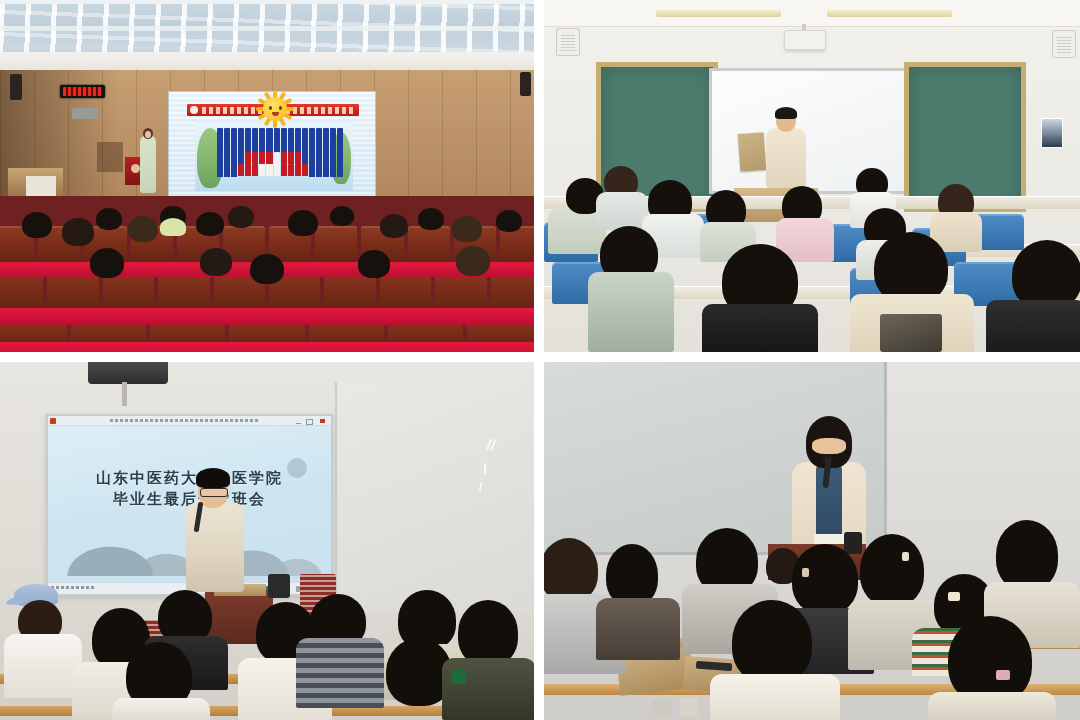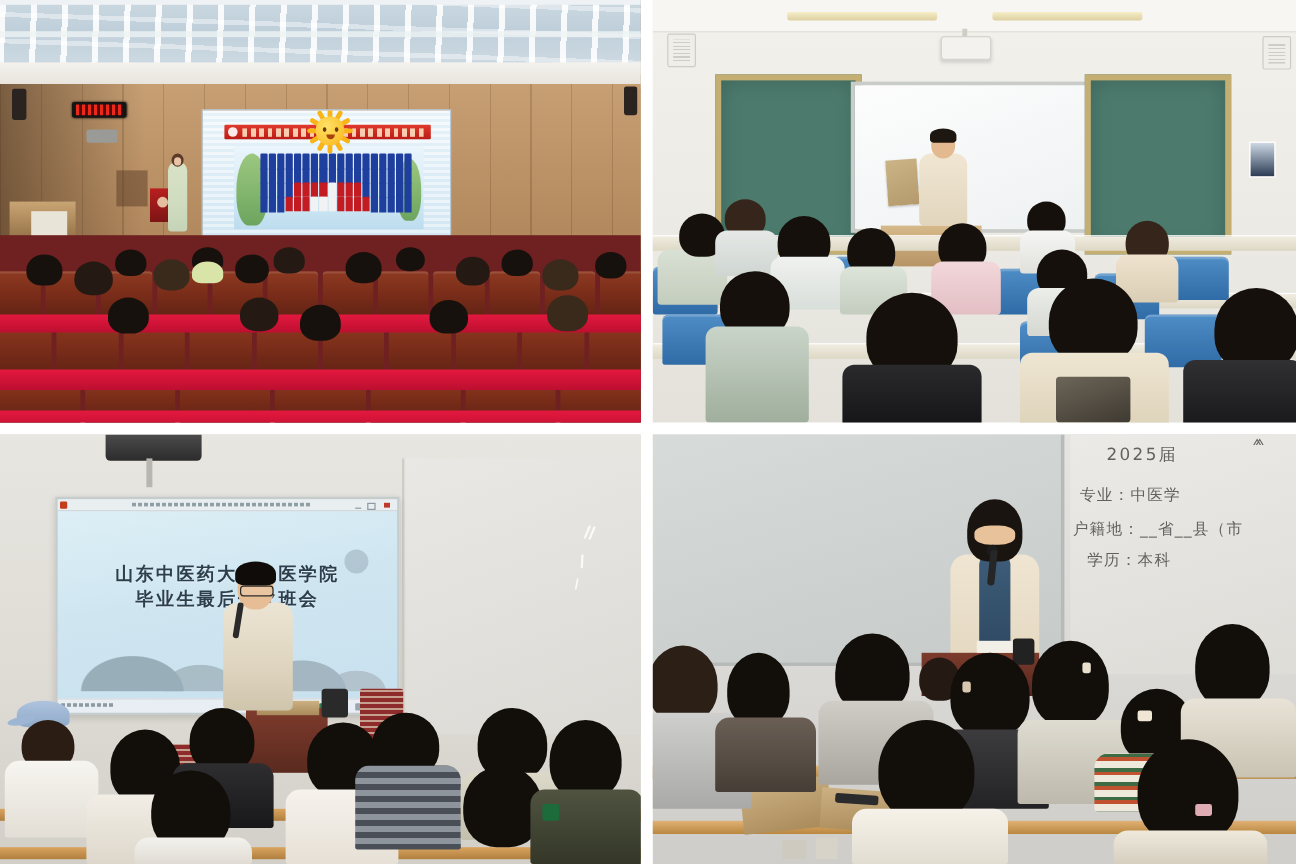--- a/index.html
+++ b/index.html
@@ -533,27 +533,20 @@
     <div class="torso" style="left:384px;top:282px;width:84px;height:56px;background:linear-gradient(180deg,#dcd9c9,#c3c0ae);"></div>
     <div class="head" style="left:386px;top:276px;width:66px;height:68px;"></div>
     <div class="head" style="left:458px;top:238px;width:60px;height:66px;"></div>
     <div class="torso" style="left:442px;top:296px;width:94px;height:62px;background:linear-gradient(180deg,#4f5340,#343727);"></div>
     <div style="position:absolute;left:452px;top:308px;width:14px;height:14px;background:#1d6b3a;border-radius:2px;"></div>
   </div>
 
   <div class="photo p4">
     <div class="wall"></div>
     <div class="wbL"></div>
-    <div class="wbR">
-      <div class="hw num" style="left:30px;top:8px;">2025届</div>
-      <div class="hw" style="left:8px;top:42px;">专业：中医学</div>
-      <div class="hw" style="left:2px;top:70px;">户籍地：__省__县（市</div>
-      <div class="hw" style="left:14px;top:96px;">学历：本科</div>
-      <div class="hw" style="left:152px;top:-2px;font-size:12px;">⩕</div>
-    </div>
 
     <div class="sp-body"></div>
     <div class="sp-vest"></div>
     <div class="sp-head"></div>
     <div class="sp-hair"></div>
     <div class="micdot"></div>
     <div class="mic"></div>
     <div class="podium"></div>
     <div style="position:absolute;left:300px;top:170px;width:18px;height:22px;background:#222;border-radius:3px;"></div>
     <div style="position:absolute;left:270px;top:172px;width:30px;height:10px;background:#f2efe6;"></div>

